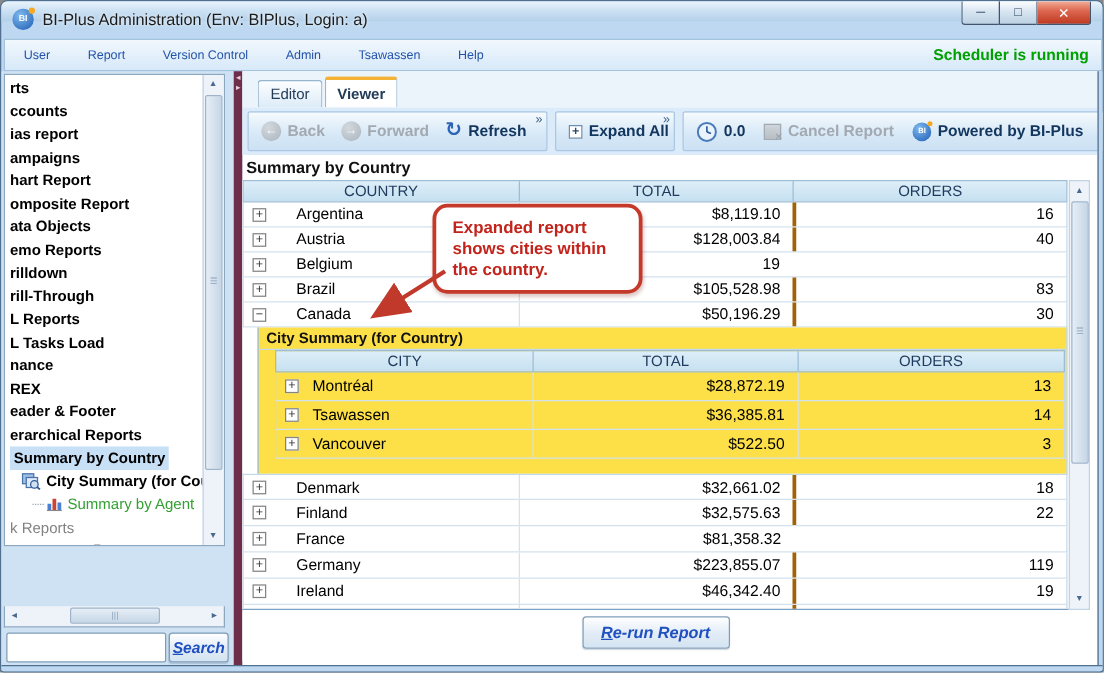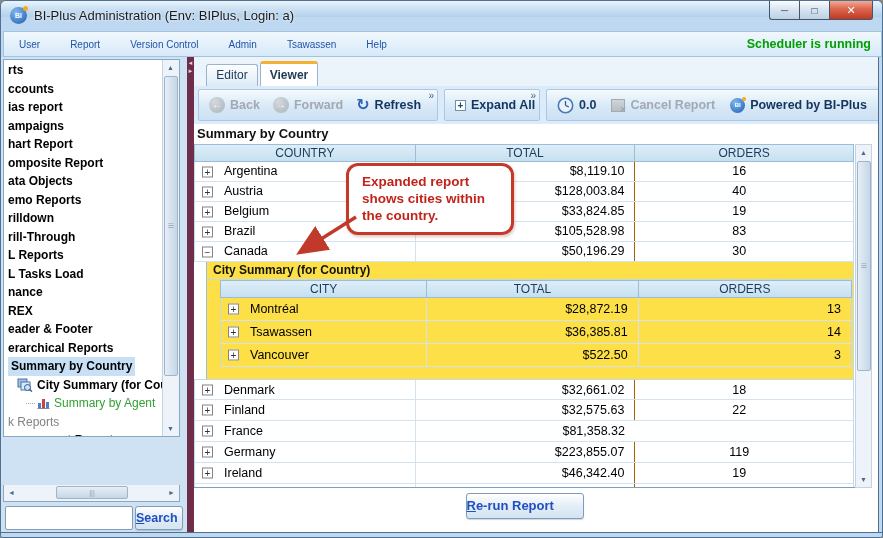--- a/index.html
+++ b/index.html
@@ -54,22 +54,22 @@
                   background:#eef3f9; border:1px solid #8aa8c2; border-top:none; }
   .sb-arrow { position:absolute; font-size:7px; color:#49698f; text-align:center; }
   .sb-thumb { position:absolute; background:linear-gradient(90deg,#e6eef6,#c6d6e6); border:1px solid #9fb4ca; border-radius:2px; }
   .sb-thumb.h { background:linear-gradient(#e6eef6,#c6d6e6); }
   .grip { position:absolute; left:50%; top:50%; transform:translate(-50%,-50%); font-size:7px; color:#8ba1b8; letter-spacing:0; line-height:4px; }
 
   .search-row { position:absolute; left:2px; top:505px; width:182px; height:25px; }
   .search-input { position:absolute; left:2px; top:0; width:128px; height:24px;
                   border:1px solid #7f9db9; border-radius:2px; padding:0 4px; font-size:12px; background:#fff; }
   .btn { border:1px solid #7f9db9; border-radius:3px; background:linear-gradient(#ffffff,#e3edf7 50%,#d4e4f2);
-         color:#2050c0; font-weight:bold; font-size:12.5px; text-align:left; cursor:default;
-         box-shadow:0 1px 1px rgba(60,90,120,.25); }
+         color:#2050c0; font-weight:bold; font-size:12.5px; text-align:center; cursor:default;
+         box-shadow:0 1px 1px rgba(60,90,120,.25);font-style:italic; }
   .search-btn { position:absolute; right:2px; top:0; width:48px; height:24px; line-height:22px; }
   .btn-label { display:block; }
   .btn-label::first-letter { text-decoration:underline; }
 
   
   .splitter { position:absolute; left:186px; top:56px; width:7px; height:475px; background:#6e2d49; }
   .split-arrows { position:absolute; left:0; top:2px; width:7px; color:#e9cdd8; font-size:6px; line-height:8px; text-align:center; }
 
   
   .main-bg { position:absolute; left:193px; top:56px; width:684px; height:475px; background:#fff; }
@@ -115,23 +115,23 @@
   .rtable { width:660px; }
   .thead { display:flex; height:18px; background:linear-gradient(#ddeef9,#c6e0f0);
            border:1px solid #9dbdd6; font-size:12px; color:#1e3a5c; }
   .thead > div { text-align:center; line-height:16px; border-left:1px solid #9dbdd6; }
   .thead > div:first-child { border-left:none; }
   .trow { display:flex; border-bottom:1px solid #d4e2ee; font-size:12.5px; color:#000;
           border-left:1px solid #c3d9e8; border-right:1px solid #c3d9e8; }
   .trow.h20 { height:20px; line-height:19px; }
   .trow.h21 { height:21px; line-height:20px; }
   .trow.h23 { height:23px; line-height:22px; }
-  .c1 { width:220px; position:relative; padding-left:29px; }
+  .c1 { width:220px; position:relative; padding-left:42px; }
   .c2 { width:220px; text-align:right; padding-right:10px; border-left:1px solid #d4e2ee; }
-  .c3 { width:219px; text-align:center; padding-right:10px; border-left:1px solid #a16207; }
+  .c3 { width:219px; text-align:right; padding-right:10px; border-left:3px solid #a16207; }
   .exp { position:absolute; left:7px; top:50%; transform:translateY(-50%); width:11px; height:11px;
          border:1px solid #848484; background:#fff; font-size:10px; line-height:9px; text-align:center; color:#333; }
   .exp.plus::before { content:"+"; }
   .exp.minus::before { content:"\2212"; }
 
   .subreport { border-left:1px solid #9dbdd6; border-right:1px solid #c3d9e8; margin-left:12px; width:648px; background:#fde047; }
   .sub-title { height:18px; line-height:17px; font-size:12px; font-weight:bold; color:#111; padding-left:6px;
                border-bottom:1px solid #c3d9e8; }
   .subtable { margin-left:13px; width:632px; }
   .subtable .thead { height:18px; }
@@ -373,21 +373,20 @@
         <div class="c2">$8,119.10</div>
         <div class="c3">16</div>
       </div>
       <div class="trow h20">
         <div class="c1"><span class="exp plus"></span><span>Austria</span></div>
         <div class="c2">$128,003.84</div>
         <div class="c3">40</div>
       </div>
       <div class="trow h20">
         <div class="c1"><span class="exp plus"></span><span>Belgium</span></div>
-        <div class="c2">$33,824.85</div>
         <div class="c3">19</div>
       </div>
       <div class="trow h20">
         <div class="c1"><span class="exp plus"></span><span>Brazil</span></div>
         <div class="c2">$105,528.98</div>
         <div class="c3">83</div>
       </div>
       <div class="trow h20">
         <div class="c1"><span class="exp minus"></span><span>Canada</span></div>
         <div class="c2">$50,196.29</div>

